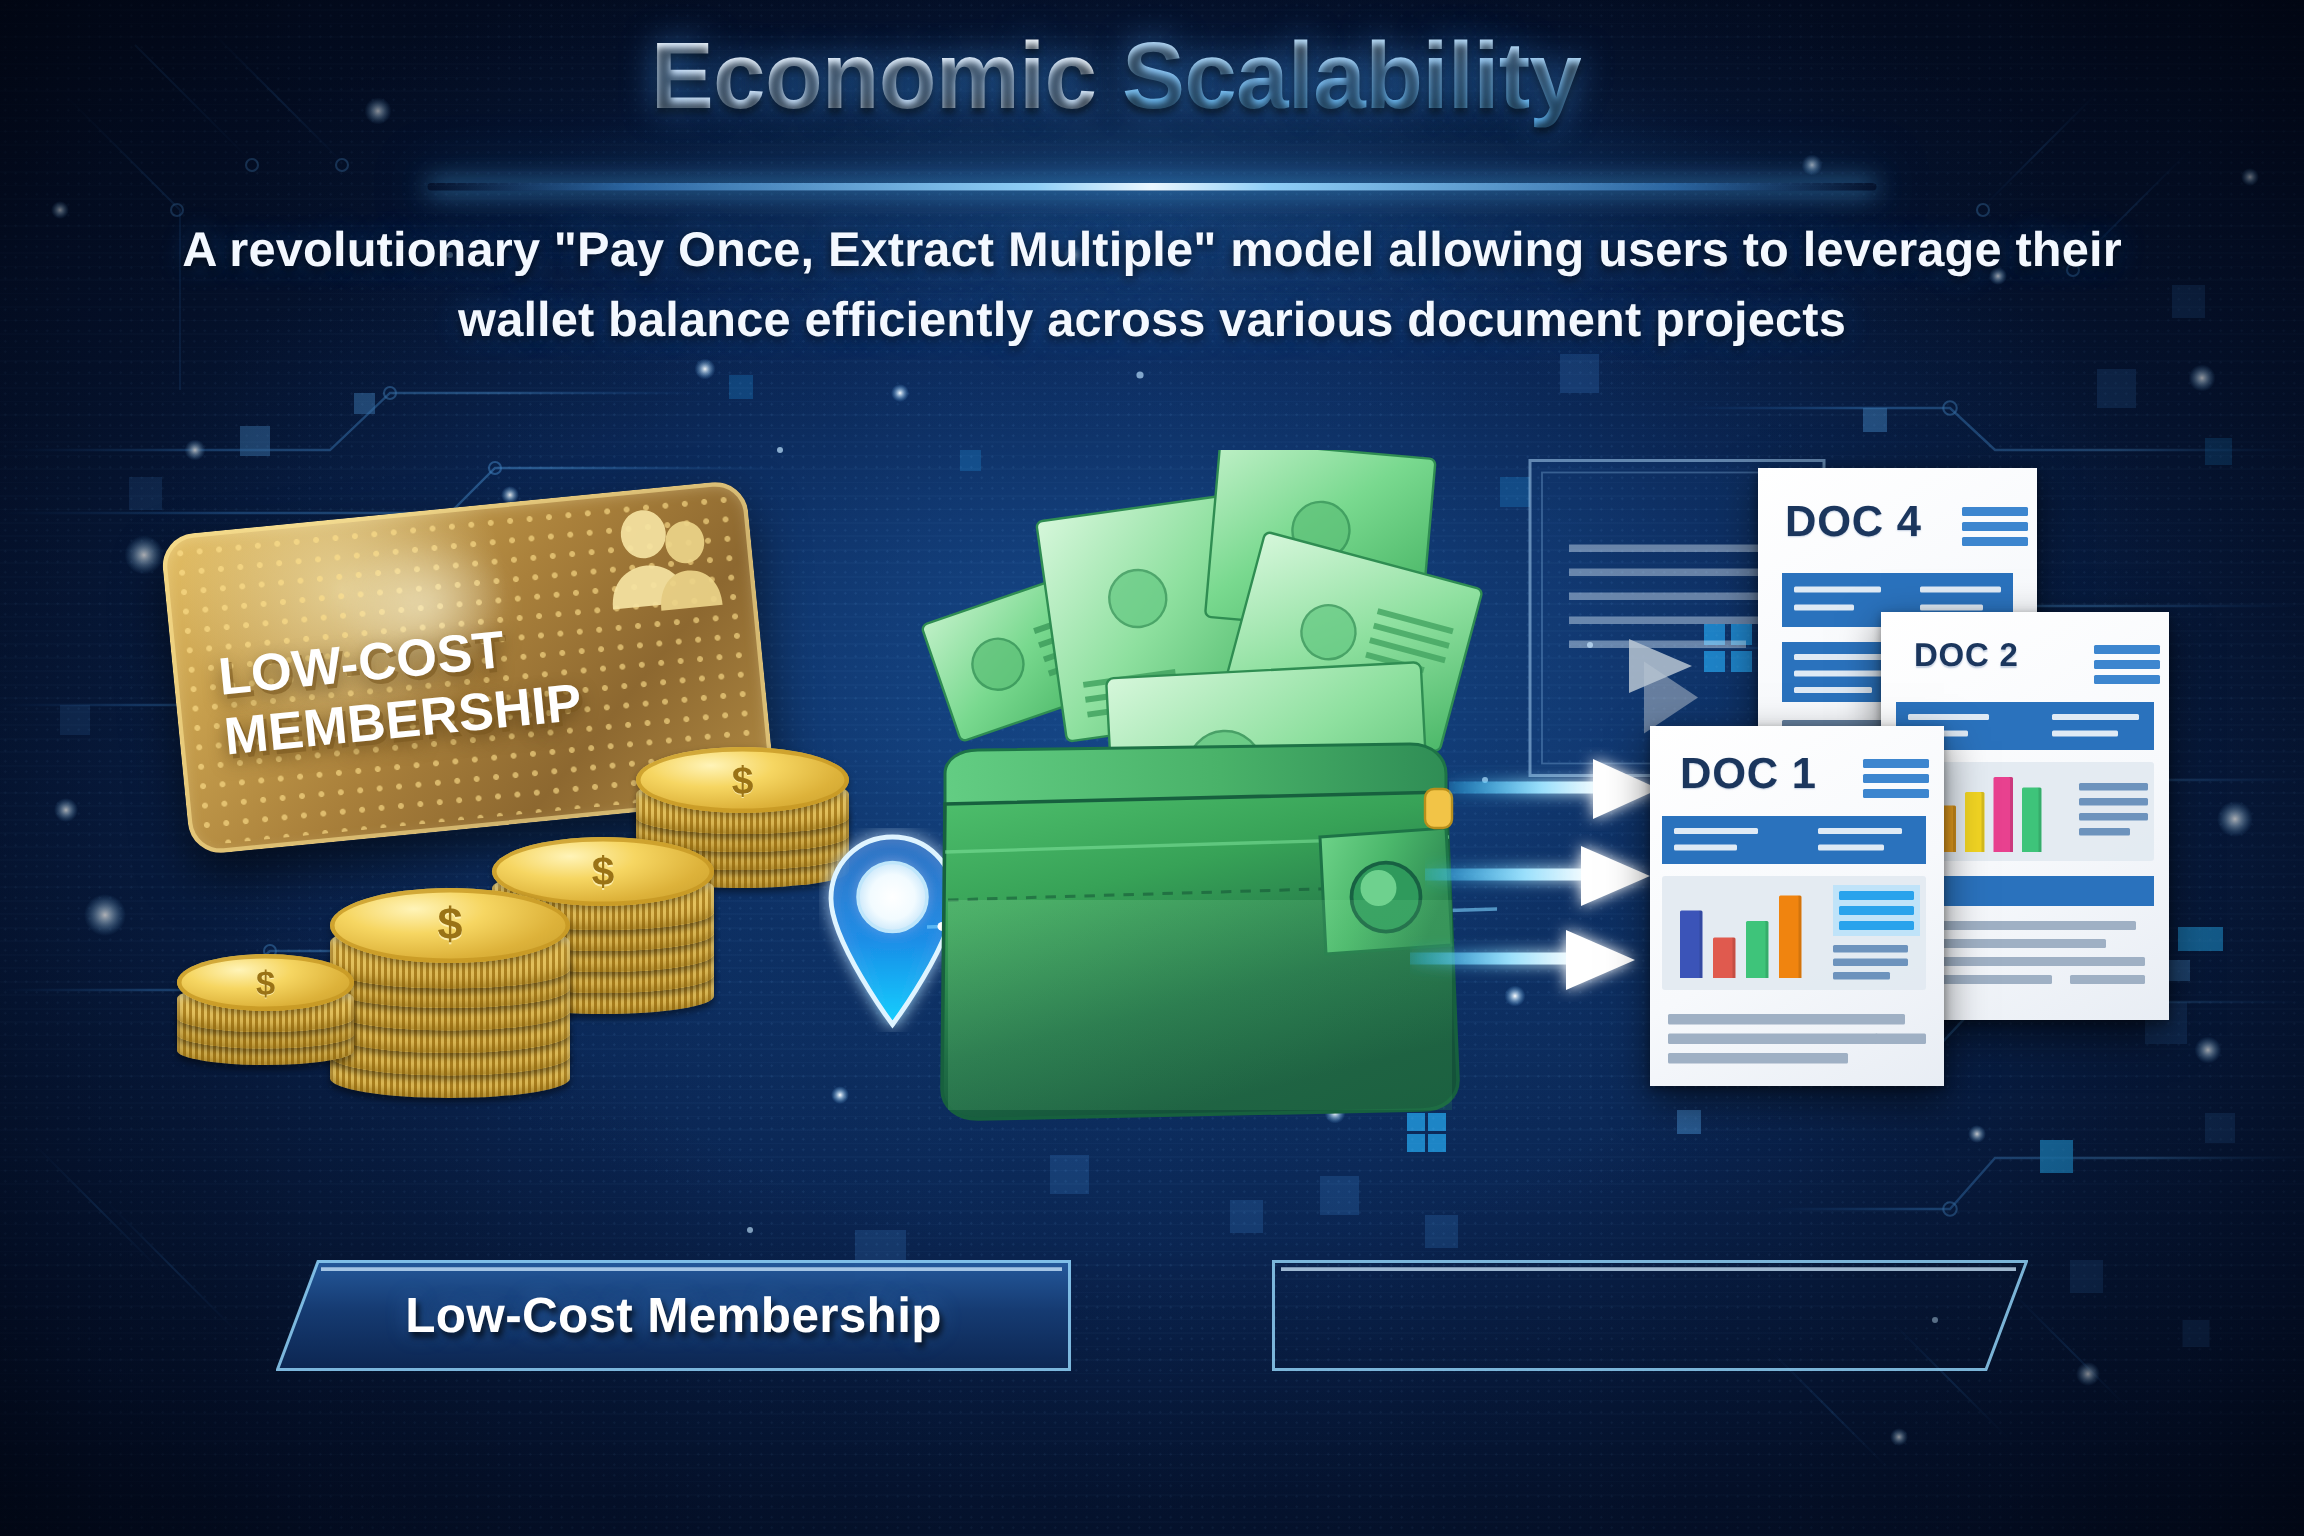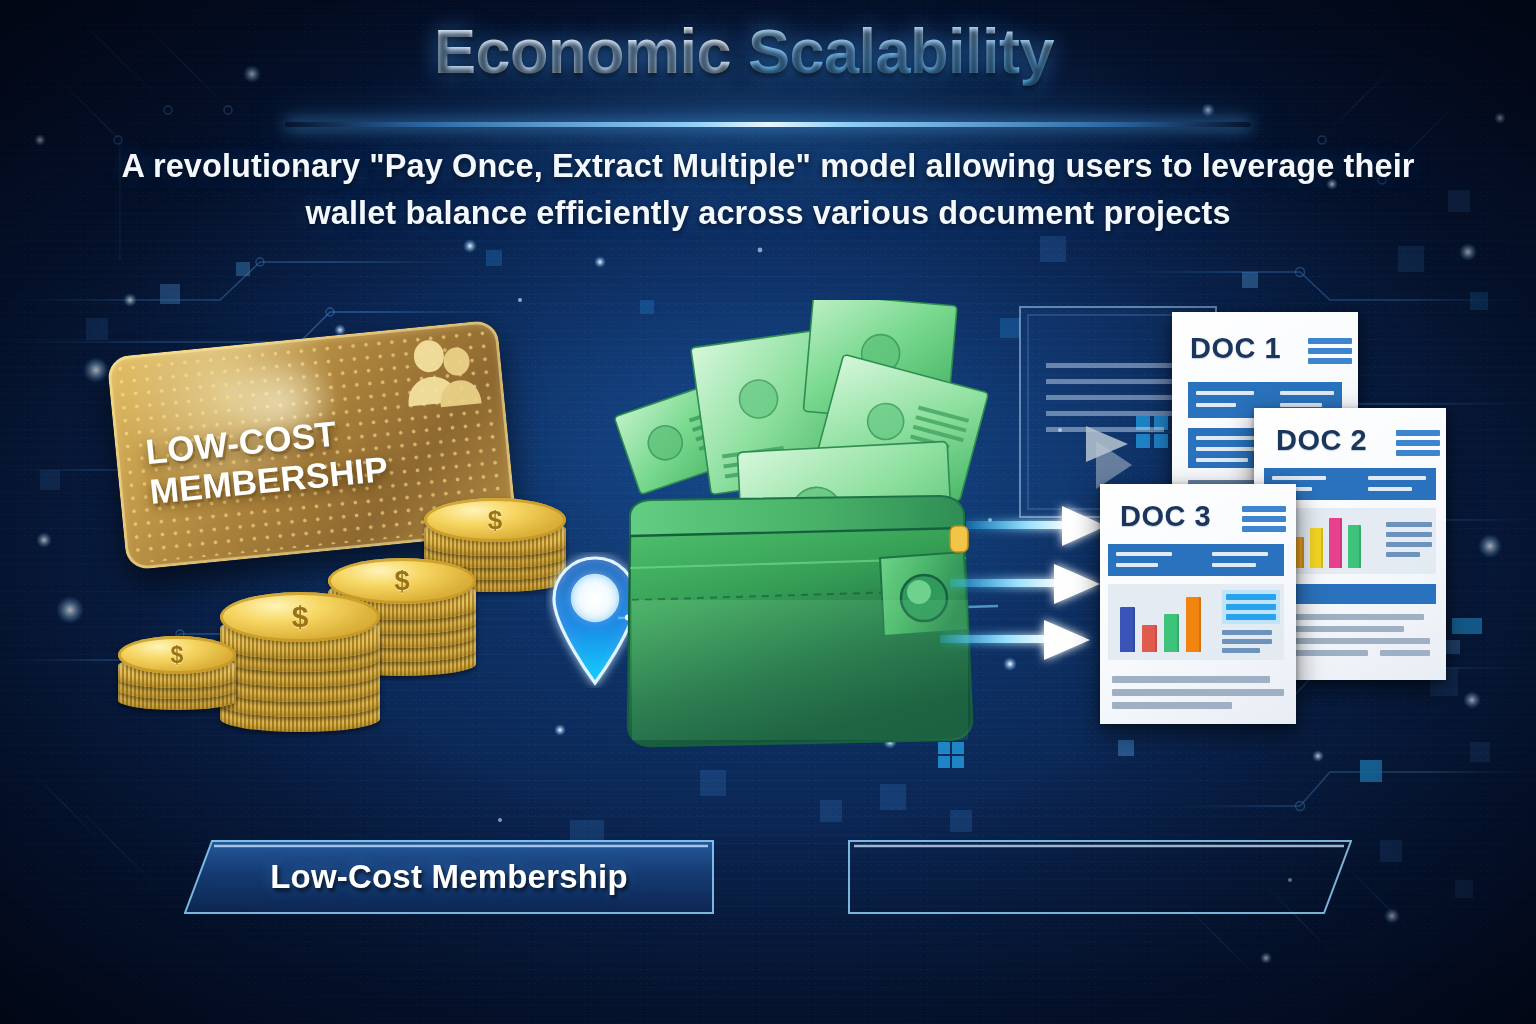--- a/index.html
+++ b/index.html
@@ -664,21 +664,21 @@
     </svg>
   </div>
 
   <div style="position:absolute; left:1082px; top:416px;">
     <svg width="60" height="56" viewBox="0 0 60 56" xmlns="http://www.w3.org/2000/svg">
       <path d="M4 10 L46 28 L4 46 Z" fill="#b9c5d2" opacity=".85"></path>
     </svg>
   </div>
 
   <div class="doc" style="left:1172px; top:312px; width:186px; height:248px;">
-    <div class="doc-title" style="left:18px; top:20px; font-size:29px;">DOC 1</div>
+    <div class="doc-title" style="left:18px; top:20px; font-size:29px;">DOC 4</div>
     <div class="doc-title-lines" style="left:136px; top:26px; width:44px;">
       <i style="width:44px;height:6px;margin-bottom:4px;"></i>
       <i style="width:44px;height:6px;margin-bottom:4px;"></i>
       <i style="width:44px;height:6px;"></i>
     </div>
     <div class="band" style="left:16px; top:70px; width:154px; height:36px;">
       <i style="left:8px; top:9px; width:58px;"></i>
       <i style="left:8px; top:21px; width:40px;"></i>
       <i style="left:92px; top:9px; width:54px;"></i>
       <i style="left:92px; top:21px; width:42px;"></i>
@@ -687,21 +687,21 @@
       <i style="left:8px; top:8px; width:62px;"></i>
       <i style="left:8px; top:19px; width:84px;"></i>
       <i style="left:8px; top:30px; width:52px;"></i>
     </div>
     <div class="greyline" style="left:16px; top:168px; width:116px; height:9px; background:#65809f;"></div>
     <div class="greyline" style="left:16px; top:182px; width:96px; height:7px;"></div>
     <div class="greyline" style="left:16px; top:194px; width:130px; height:7px;"></div>
   </div>
 
   <div class="doc" style="left:1254px; top:408px; width:192px; height:272px;">
-    <div class="doc-title" style="left:22px; top:16px; font-size:29px;">DOC 2</div>
+    <div class="doc-title" style="left:22px; top:16px; font-size:22px;">DOC 2</div>
     <div class="doc-title-lines" style="left:142px; top:22px; width:44px;">
       <i style="width:44px;height:6px;margin-bottom:4px;"></i>
       <i style="width:44px;height:6px;margin-bottom:4px;"></i>
       <i style="width:44px;height:6px;"></i>
     </div>
     <div class="band" style="left:10px; top:60px; width:172px; height:32px;">
       <i style="left:8px; top:8px; width:54px;"></i>
       <i style="left:8px; top:19px; width:40px;"></i>
       <i style="left:104px; top:8px; width:58px;"></i>
       <i style="left:104px; top:19px; width:44px;"></i>
@@ -725,21 +725,21 @@
 
     <div class="band" style="left:10px; top:176px; width:172px; height:20px;"></div>
     <div class="greyline" style="left:10px; top:206px; width:160px; height:6px;"></div>
     <div class="greyline" style="left:10px; top:218px; width:140px; height:6px;"></div>
     <div class="greyline" style="left:10px; top:230px; width:166px; height:6px;"></div>
     <div class="greyline" style="left:10px; top:242px; width:104px; height:6px;"></div>
     <div class="greyline" style="left:126px; top:242px; width:50px; height:6px;"></div>
   </div>
 
   <div class="doc" style="left:1100px; top:484px; width:196px; height:240px;">
-    <div class="doc-title" style="left:20px; top:16px; font-size:29px;">DOC 3</div>
+    <div class="doc-title" style="left:20px; top:16px; font-size:29px;">DOC 1</div>
     <div class="doc-title-lines" style="left:142px; top:22px; width:44px;">
       <i style="width:44px;height:6px;margin-bottom:4px;"></i>
       <i style="width:44px;height:6px;margin-bottom:4px;"></i>
       <i style="width:44px;height:6px;"></i>
     </div>
     <div class="band" style="left:8px; top:60px; width:176px; height:32px;">
       <i style="left:8px; top:8px; width:56px;"></i>
       <i style="left:8px; top:19px; width:42px;"></i>
       <i style="left:104px; top:8px; width:56px;"></i>
       <i style="left:104px; top:19px; width:44px;"></i>

